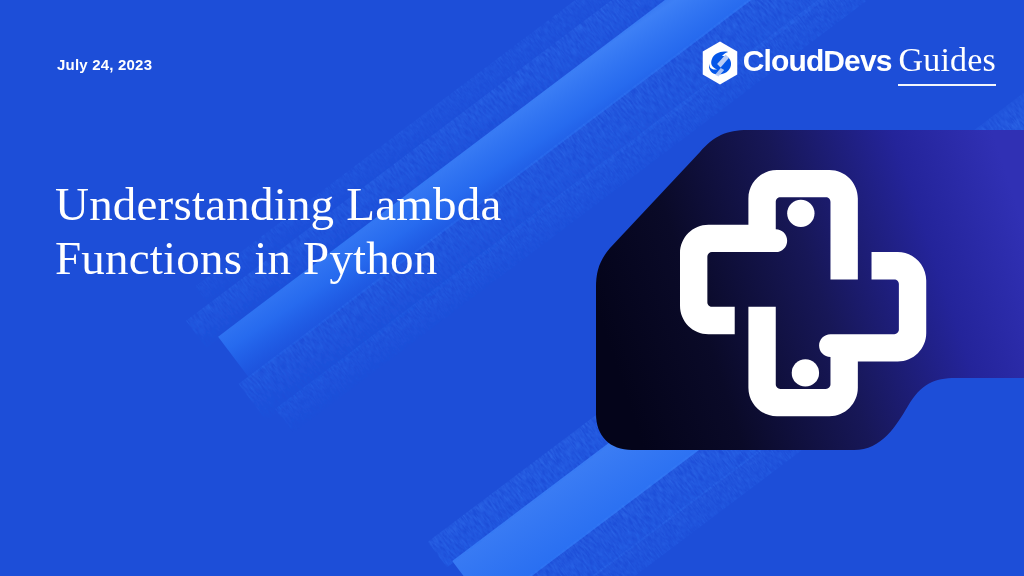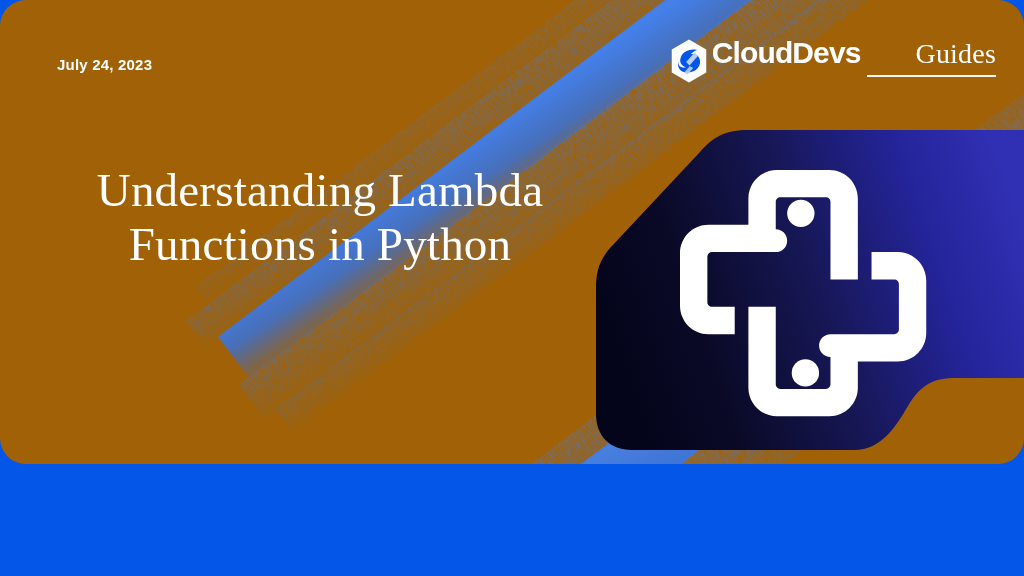--- a/index.html
+++ b/index.html
@@ -7,24 +7,23 @@
 
   html, body {
     width:1024px; height:576px;
     overflow:hidden;
     background:#0456e8;
     font-family:"Liberation Sans", sans-serif;
   }
 
   #cover {
     position:relative;
-    width:1024px; height:464px;
-    background:#a16207;
+    width:1024px; height:576px;
+    background:#1d4ed8;
     overflow:hidden;
-    border-radius:26px;
   }
 
   
   .brush-layer {
     position:absolute; inset:0;
     pointer-events:none;
   }
   .brush-layer svg { display:block; width:1024px; height:576px; }
 
   
@@ -36,63 +35,61 @@
     letter-spacing:.2px;
     color:#ffffff;
     white-space:nowrap;
   }
 
   
   #brand {
     position:absolute;
     right:28px; top:38px;
     display:flex;
-    align-items:flex-start;
+    align-items:flex-end;
     gap:0;
     height:48px;
   }
   #brand-mark { width:46px; height:46px; display:block; flex:none; }
   #brand-words { display:flex; align-items:baseline; gap:7px; }
   #brand-name {
     font-size:30px;
     font-weight:700;
     letter-spacing:-0.9px;
     color:#ffffff;
     line-height:1;
   }
   #brand-sub-wrap { display:flex; flex-direction:column; align-items:stretch; }
   #brand-sub {
     font-family:"Liberation Serif", serif;
-    font-size:28px;
+    font-size:34px;
     font-weight:400;
     color:#ffffff;
     line-height:1;
     letter-spacing:.2px;
-    margin-left:48px;
   }
   #brand-underline {
     margin-top:7px;
     height:2px;
     background:#ffffff;
     width:100%;
     opacity:.95;
   }
 
   
   #title {
     position:absolute;
-    left:55px; top:163px;
+    left:55px; top:177px;
     width:530px;
     font-family:"Liberation Serif", serif;
     font-weight:400;
     font-size:47px;
     line-height:54px;
     color:#ffffff;
     letter-spacing:.2px;
-    text-align:center;
   }
 
   
   #subtitle {
     position:absolute;
     left:57px; top:494px;
     font-size:20px;
     font-weight:700;
     color:#ffffff;
     letter-spacing:.1px;

